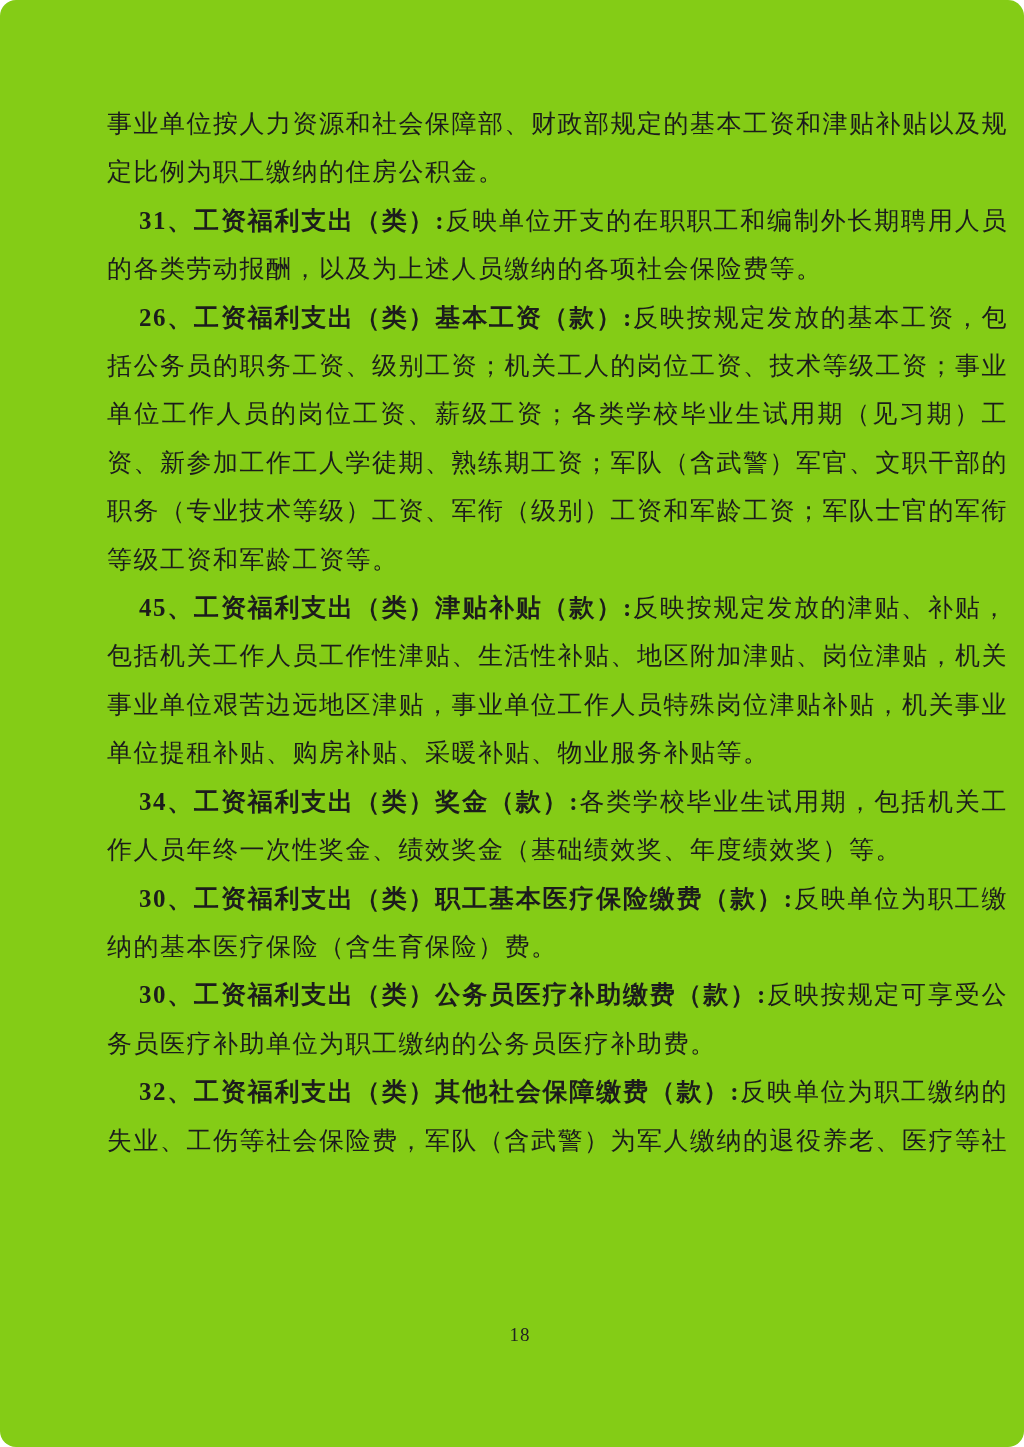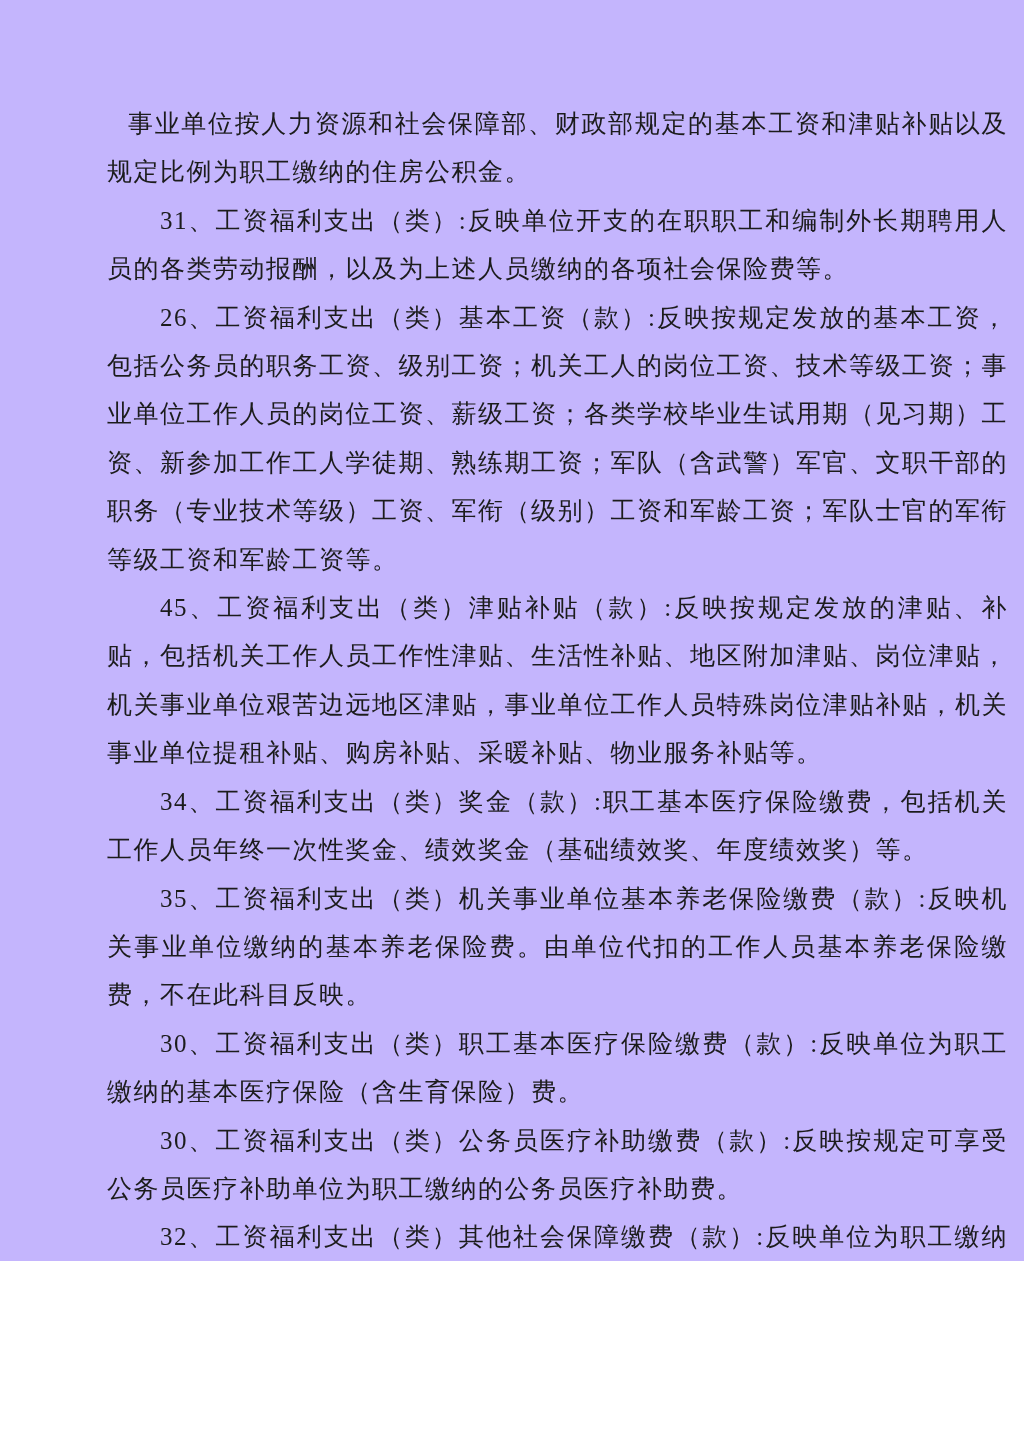--- a/index.html
+++ b/index.html
@@ -3,25 +3,26 @@
 <meta charset="utf-8">
 <style>
   html, body {
     margin: 0;
     padding: 0;
     background: #ffffff;
   }
   .page {
     position: relative;
     width: 1024px;
-    height: 1261px;
-    background: #c4b5fd;
+    height: 1447px;
+    background: #84cc16;
     overflow: hidden;
     font-family: "Liberation Serif", "DejaVu Serif", serif;
     color: #1c1c1c;
+    border-radius: 16px;
   }
   .text-block {
     position: absolute;
     left: 107px;
     top: 100px;
     width: 901px;
     font-size: 25px;
     line-height: 48.4px;
     letter-spacing: 1.5px;
     text-align: justify;
@@ -29,22 +30,21 @@
   }
   .para {
     margin: 0;
     padding: 0;
     text-indent: 32px;
   }
   .para.continuation {
     text-indent: 0;
   }
   .lead {
-    font-weight: normal;
-    margin-left: 21px;
+    font-weight: bold;
   }
   .page-number {
     position: absolute;
     top: 1324px;
     left: 8px;
     width: 1024px;
     text-align: center;
     font-size: 19px;
     letter-spacing: 1px;
     color: #222222;
@@ -58,23 +58,22 @@
   <div class="text-block">
 
     <p class="para continuation"><span class="lead"></span><span>事业单位按人力资源和社会保障部、财政部规定的基本工资和津贴补贴以及规定比例为职工缴纳的住房公积金。</span></p>
 
     <p class="para"><span class="lead">31、工资福利支出（类）:</span><span>反映单位开支的在职职工和编制外长期聘用人员的各类劳动报酬，以及为上述人员缴纳的各项社会保险费等。</span></p>
 
     <p class="para"><span class="lead">26、工资福利支出（类）基本工资（款）:</span><span>反映按规定发放的基本工资，包括公务员的职务工资、级别工资；机关工人的岗位工资、技术等级工资；事业单位工作人员的岗位工资、薪级工资；各类学校毕业生试用期（见习期）工资、新参加工作工人学徒期、熟练期工资；军队（含武警）军官、文职干部的职务（专业技术等级）工资、军衔（级别）工资和军龄工资；军队士官的军衔等级工资和军龄工资等。</span></p>
 
     <p class="para"><span class="lead">45、工资福利支出（类）津贴补贴（款）:</span><span>反映按规定发放的津贴、补贴，包括机关工作人员工作性津贴、生活性补贴、地区附加津贴、岗位津贴，机关事业单位艰苦边远地区津贴，事业单位工作人员特殊岗位津贴补贴，机关事业单位提租补贴、购房补贴、采暖补贴、物业服务补贴等。</span></p>
 
-    <p class="para"><span class="lead">34、工资福利支出（类）奖金（款）:</span><span>职工基本医疗保险缴费，包括机关工作人员年终一次性奖金、绩效奖金（基础绩效奖、年度绩效奖）等。</span></p>
+    <p class="para"><span class="lead">34、工资福利支出（类）奖金（款）:</span><span>各类学校毕业生试用期，包括机关工作人员年终一次性奖金、绩效奖金（基础绩效奖、年度绩效奖）等。</span></p>
 
-    <p class="para"><span class="lead">35、工资福利支出（类）机关事业单位基本养老保险缴费（款）:</span><span>反映机关事业单位缴纳的基本养老保险费。由单位代扣的工作人员基本养老保险缴费，不在此科目反映。</span></p>
 
     <p class="para"><span class="lead">30、工资福利支出（类）职工基本医疗保险缴费（款）:</span><span>反映单位为职工缴纳的基本医疗保险（含生育保险）费。</span></p>
 
     <p class="para"><span class="lead">30、工资福利支出（类）公务员医疗补助缴费（款）:</span><span>反映按规定可享受公务员医疗补助单位为职工缴纳的公务员医疗补助费。</span></p>
 
     <p class="para"><span class="lead">32、工资福利支出（类）其他社会保障缴费（款）:</span><span>反映单位为职工缴纳的失业、工伤等社会保险费，军队（含武警）为军人缴纳的退役养老、医疗等社</span></p>
 
   </div>
 
   <div class="page-number">18</div>

